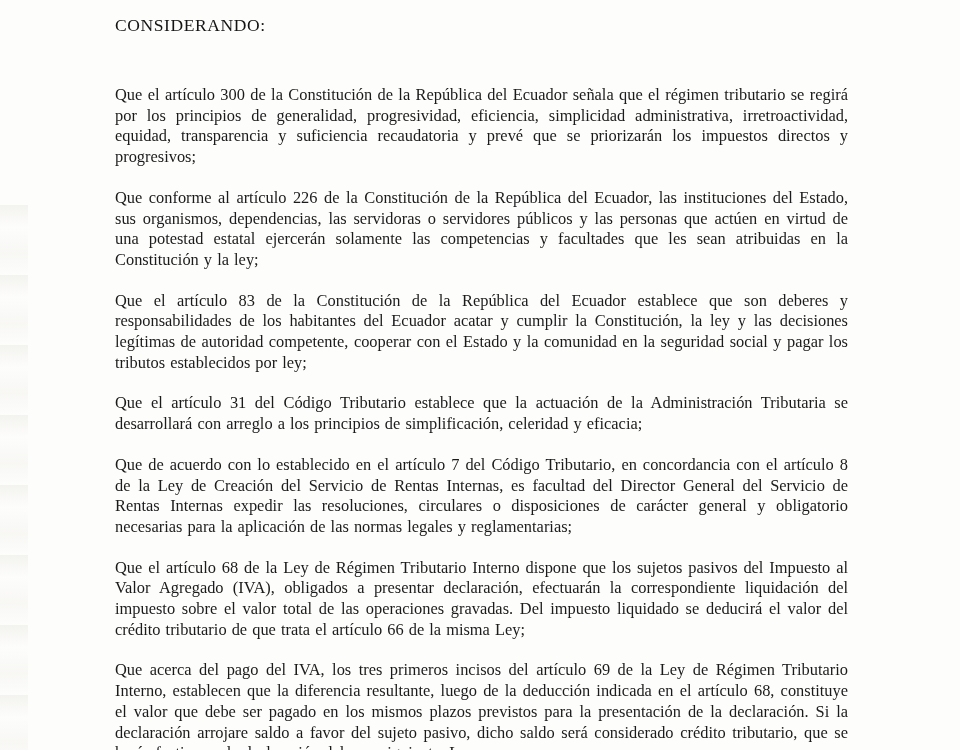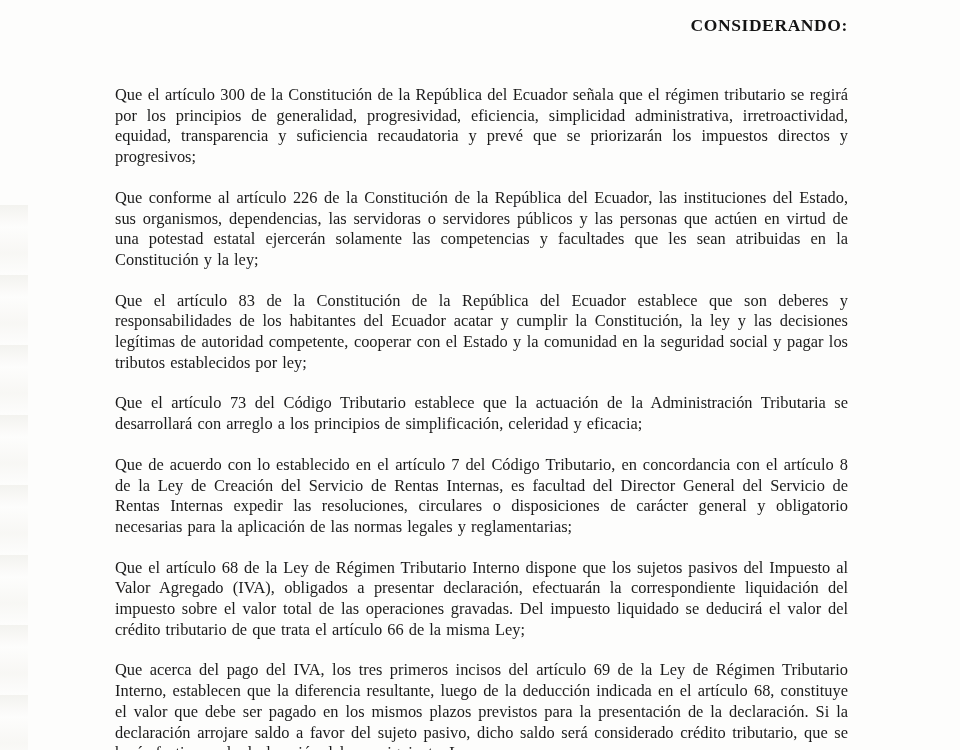--- a/index.html
+++ b/index.html
@@ -16,24 +16,24 @@
     font-family: "Liberation Serif", "DejaVu Serif", serif;
     color: #1b1b1b;
     box-sizing: border-box;
   }
   .content {
     padding: 14px 112px 0 115px;
     box-sizing: border-box;
   }
   .doc-title {
     margin: 0 0 49px 0;
-    text-align: right;
+    text-align: left;
     font-size: 17.5px;
     line-height: 22px;
-    font-weight: bold;
+    font-weight: normal;
     letter-spacing: 0.6px;
     color: #141414;
   }
   .para {
     margin: 6px 0 20px 0;
     font-size: 16.4px;
     line-height: 20.7px;
     text-align: justify;
     word-spacing: 0.06em;
     color: #1b1b1b;
@@ -60,18 +60,18 @@
 <body>
 
 <div class="page">
   <div class="scan-artifact"></div>
   <div class="content">
     <h1 class="doc-title">CONSIDERANDO:</h1>
 
     <p class="para">Que el artículo 300 de la Constitución de la República del Ecuador señala que el régimen tributario se regirá por los principios de generalidad, progresividad, eficiencia, simplicidad administrativa, irretroactividad, equidad, transparencia y suficiencia recaudatoria y prevé que se priorizarán los impuestos directos y progresivos;</p>
     <p class="para">Que conforme al artículo 226 de la Constitución de la República del Ecuador, las instituciones del Estado, sus organismos, dependencias, las servidoras o servidores públicos y las personas que actúen en virtud de una potestad estatal ejercerán solamente las competencias y facultades que les sean atribuidas en la Constitución y la ley;</p>
     <p class="para">Que el artículo 83 de la Constitución de la República del Ecuador establece que son deberes y responsabilidades de los habitantes del Ecuador acatar y cumplir la Constitución, la ley y las decisiones legítimas de autoridad competente, cooperar con el Estado y la comunidad en la seguridad social y pagar los tributos establecidos por ley;</p>
-    <p class="para">Que el artículo 73 del Código Tributario establece que la actuación de la Administración Tributaria se desarrollará con arreglo a los principios de simplificación, celeridad y eficacia;</p>
+    <p class="para">Que el artículo 31 del Código Tributario establece que la actuación de la Administración Tributaria se desarrollará con arreglo a los principios de simplificación, celeridad y eficacia;</p>
     <p class="para">Que de acuerdo con lo establecido en el artículo 7 del Código Tributario, en concordancia con el artículo 8 de la Ley de Creación del Servicio de Rentas Internas, es facultad del Director General del Servicio de Rentas Internas expedir las resoluciones, circulares o disposiciones de carácter general y obligatorio necesarias para la aplicación de las normas legales y reglamentarias;</p>
     <p class="para">Que el artículo 68 de la Ley de Régimen Tributario Interno dispone que los sujetos pasivos del Impuesto al Valor Agregado (IVA), obligados a presentar declaración, efectuarán la correspondiente liquidación del impuesto sobre el valor total de las operaciones gravadas. Del impuesto liquidado se deducirá el valor del crédito tributario de que trata el artículo 66 de la misma Ley;</p>
     <p class="para">Que acerca del pago del IVA, los tres primeros incisos del artículo 69 de la Ley de Régimen Tributario Interno, establecen que la diferencia resultante, luego de la deducción indicada en el artículo 68, constituye el valor que debe ser pagado en los mismos plazos previstos para la presentación de la declaración. Si la declaración arrojare saldo a favor del sujeto pasivo, dicho saldo será considerado crédito tributario, que se hará efectivo en la declaración del mes siguiente. Los</p>
   </div>
 </div>
 
 </body></html>

